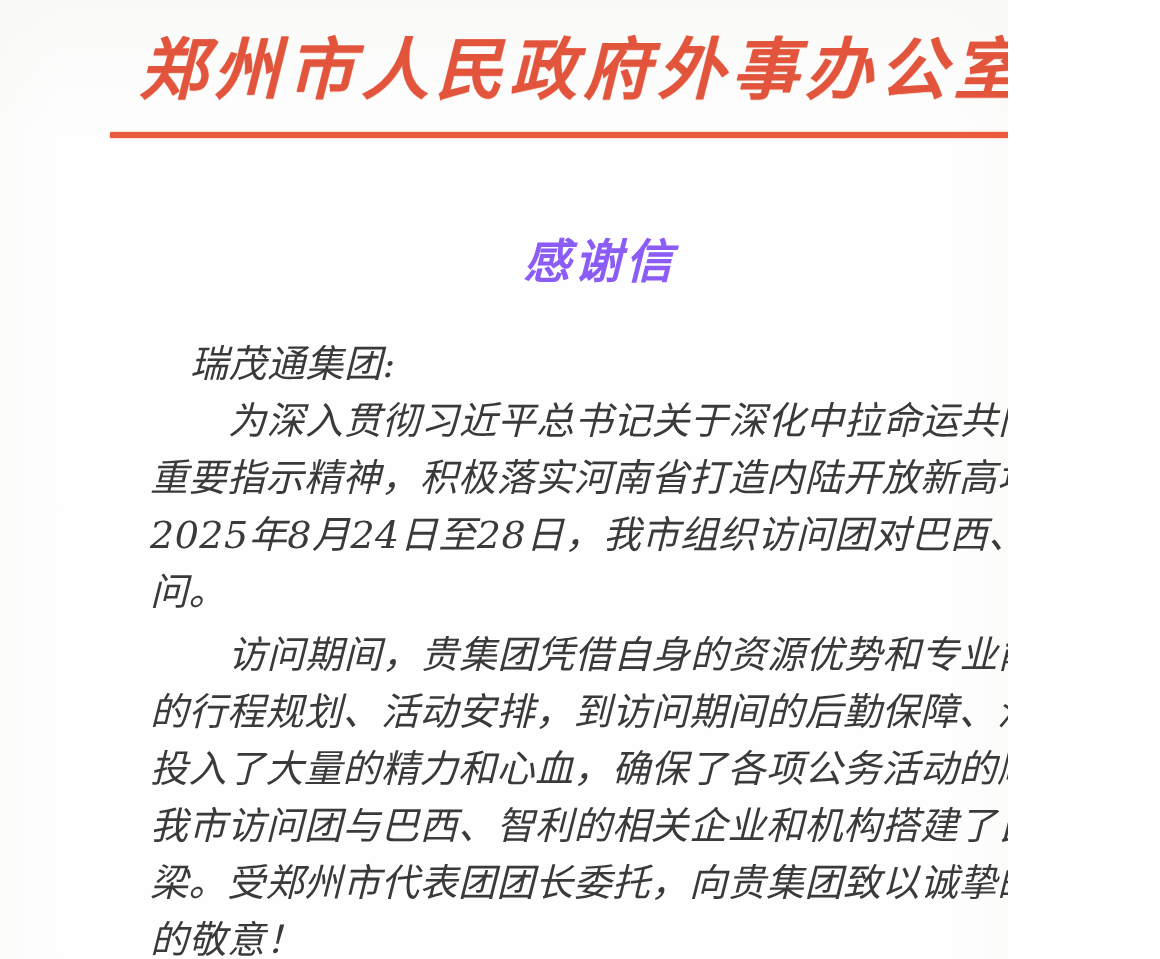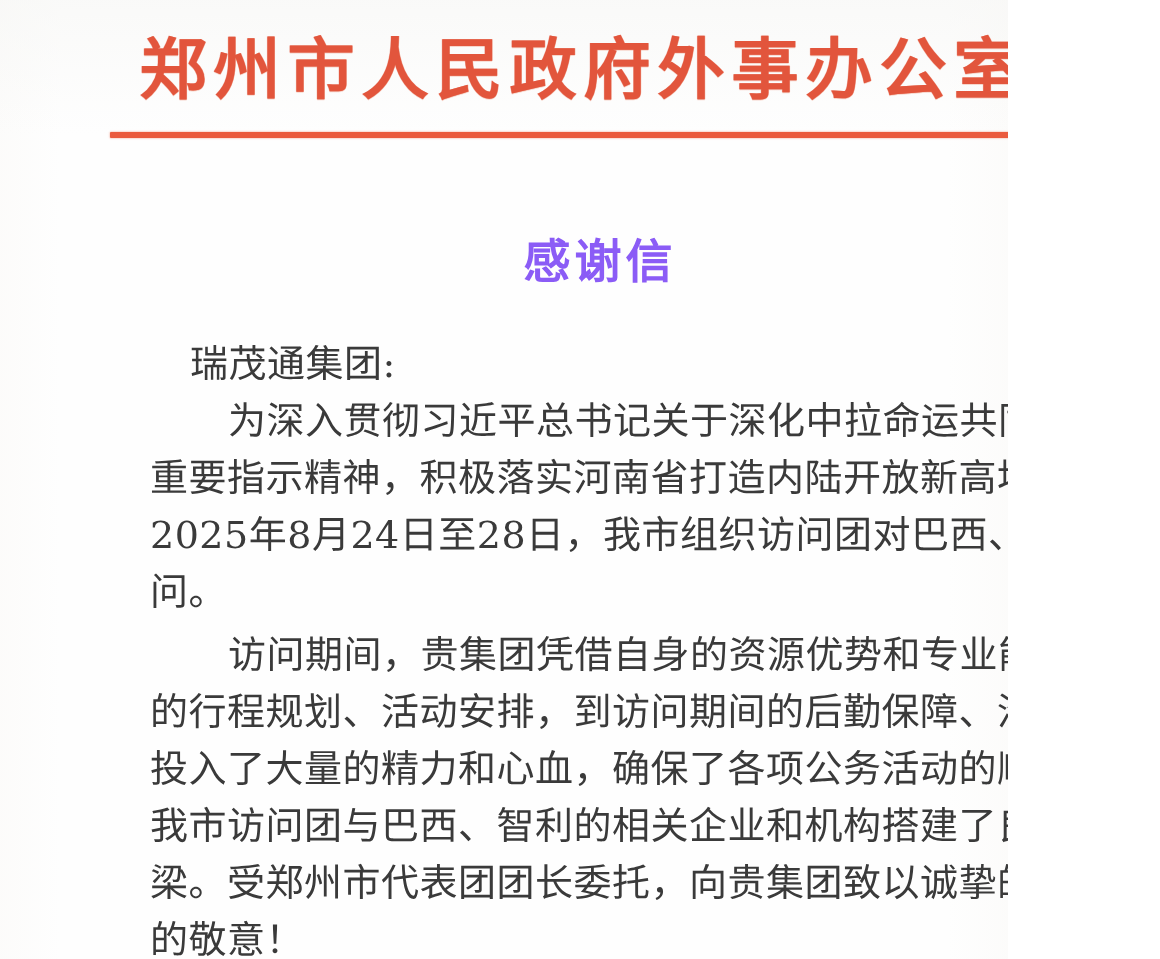--- a/index.html
+++ b/index.html
@@ -14,20 +14,21 @@
     -webkit-font-smoothing: antialiased;
   }
 
   .page {
     position: relative;
     width: 1008px;
     height: 959px;
     background: #fefefe;
     overflow: hidden;
     box-sizing: border-box;
+    font-style: italic;
   }
 
   
   .paper-texture {
     position: absolute;
     inset: 0;
     pointer-events: none;
     background:
       linear-gradient(to bottom, rgba(246,246,244,0.55) 0%, rgba(255,255,255,0) 14%),
       linear-gradient(to right, rgba(250,249,247,0.5) 0%, rgba(255,255,255,0) 6%, rgba(255,255,255,0) 94%, rgba(250,249,247,0.5) 100%);

